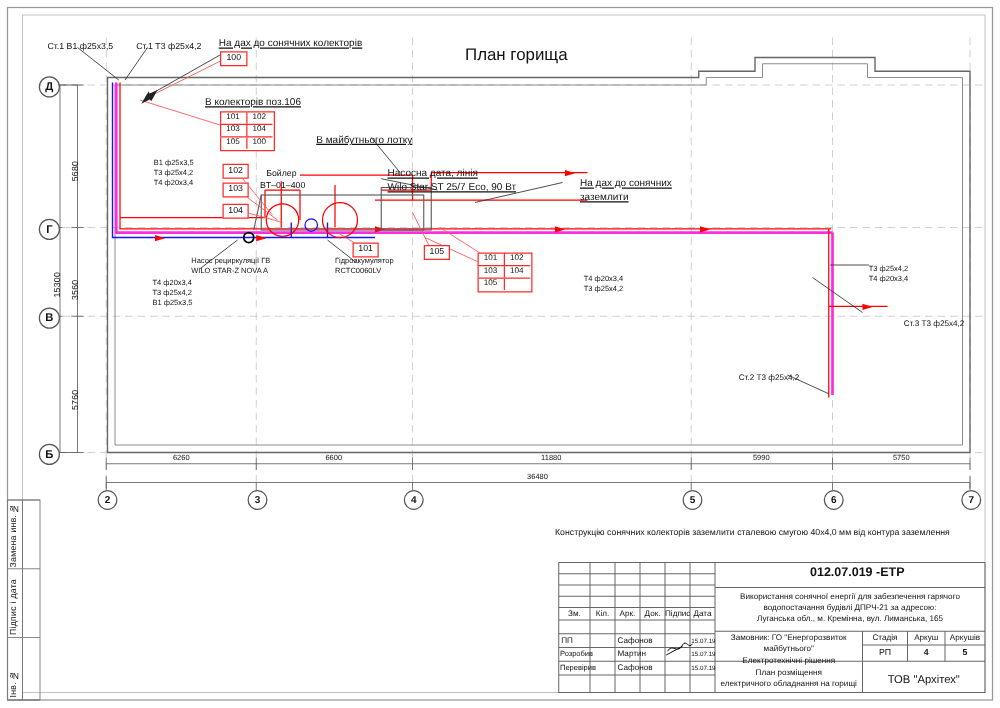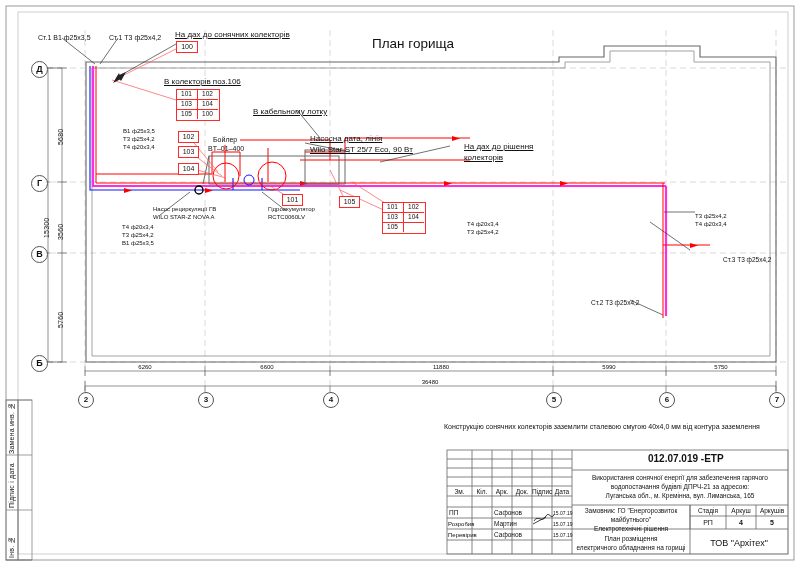--- a/index.html
+++ b/index.html
@@ -256,38 +256,38 @@
   <div class="tagbox" style="left:197px;top:89px;width:0;height:30px;border-left:0.8px solid #ff2b2b;border-top:none;border-right:none;border-bottom:none;"></div>
   <div class="tagbox" style="left:176px;top:99px;width:42px;height:0;border-top:0.8px solid #ff2b2b;border-left:none;border-right:none;border-bottom:none;"></div>
   <div class="tagbox" style="left:176px;top:109px;width:42px;height:0;border-top:0.8px solid #ff2b2b;border-left:none;border-right:none;border-bottom:none;"></div>
   <div class="tagcell" style="left:176px;top:90px;width:21px;">101</div>
   <div class="tagcell" style="left:197px;top:90px;width:21px;">102</div>
   <div class="tagcell" style="left:176px;top:100px;width:21px;">103</div>
   <div class="tagcell" style="left:197px;top:100px;width:21px;">104</div>
   <div class="tagcell" style="left:176px;top:110px;width:21px;">105</div>
   <div class="tagcell" style="left:197px;top:110px;width:21px;">100</div>
 
-  <div class="txt t8 u" style="left:253px;top:107px;">В кабельному лотку</div>
+  <div class="txt t8 u" style="left:253px;top:107px;">В майбутнього лотку</div>
 
   <div class="txt t6" style="left:123px;top:128px;">В1 ф25х3,5</div>
   <div class="txt t6" style="left:123px;top:136px;">Т3 ф25х4,2</div>
   <div class="txt t6" style="left:123px;top:144px;">Т4 ф20х3,4</div>
 
   <div class="tag" style="left:178px;top:131px;width:19px;height:10px;">102</div>
   <div class="tag" style="left:178px;top:146px;width:19px;height:10px;">103</div>
   <div class="tag" style="left:178px;top:163px;width:19px;height:10px;">104</div>
 
   <div class="txt t7" style="left:213px;top:136px;">Бойлер</div>
   <div class="txt t7" style="left:208px;top:145px;">BT–01–400</div>
 
   <div class="txt t8 u" style="left:310px;top:134px;">Насосна дата, лінія</div>
   <div class="txt t8 u" style="left:310px;top:145px;text-align:center;">Wilo Star ST 25/7 Eco, 90 Вт</div>
 
-  <div class="txt t8 u" style="left:464px;top:142px;">На дах до рішення</div>
-  <div class="txt t8 u" style="left:464px;top:153px;">колекторів</div>
+  <div class="txt t8 u" style="left:464px;top:142px;">На дах до сонячних</div>
+  <div class="txt t8 u" style="left:464px;top:153px;">заземлити</div>
 
   <div class="tag" style="left:282px;top:194px;width:19px;height:10px;">101</div>
   <div class="tag" style="left:339px;top:196px;width:19px;height:10px;">105</div>
 
   <div class="tagbox" style="left:382px;top:202px;width:42px;height:30px;"></div>
   <div class="tagbox" style="left:403px;top:202px;width:0;height:30px;border-left:0.8px solid #ff2b2b;border-top:none;border-right:none;border-bottom:none;"></div>
   <div class="tagbox" style="left:382px;top:212px;width:42px;height:0;border-top:0.8px solid #ff2b2b;border-left:none;border-right:none;border-bottom:none;"></div>
   <div class="tagbox" style="left:382px;top:222px;width:42px;height:0;border-top:0.8px solid #ff2b2b;border-left:none;border-right:none;border-bottom:none;"></div>
   <div class="tagcell" style="left:382px;top:203px;width:21px;">101</div>
   <div class="tagcell" style="left:403px;top:203px;width:21px;">102</div>

